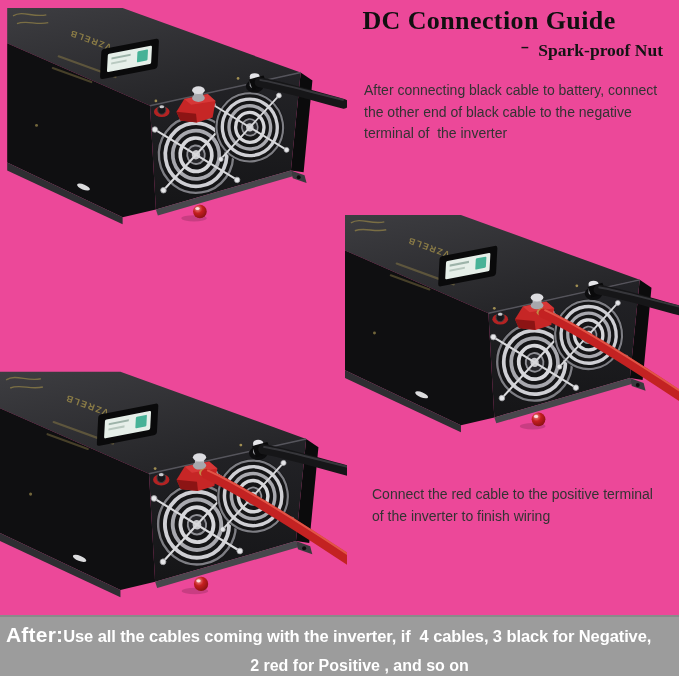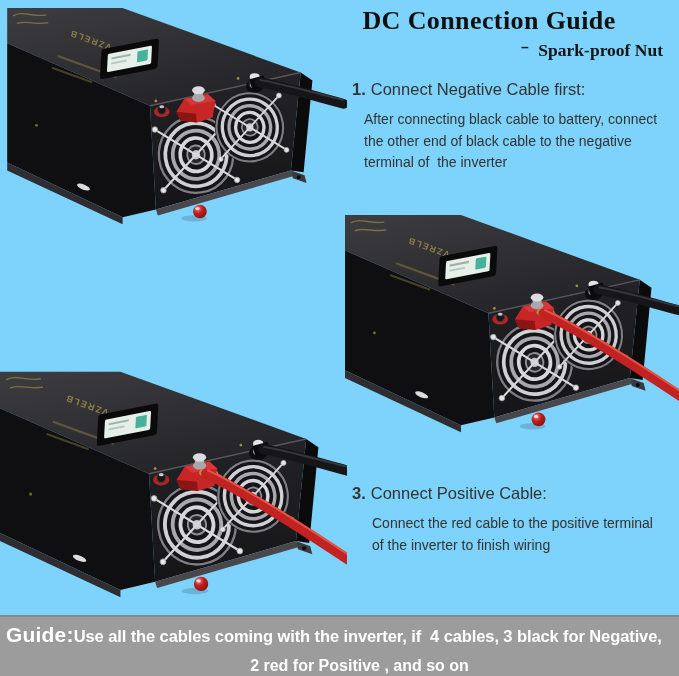--- a/index.html
+++ b/index.html
@@ -1,18 +1,18 @@
 <!DOCTYPE html>
 <html><head>
 <meta charset="utf-8">
 <style>
   * { margin:0; padding:0; box-sizing:border-box; }
   html,body { width:679px; height:676px; }
   body { font-family:"Liberation Sans", sans-serif; background:#ffffff; position:relative; overflow:hidden; }
-  .page { position:absolute; inset:0; background:#7dd3fc;padding-left:23px; }
+  .page { position:absolute; inset:0; background:#ec4899;padding-left:23px; }
 
   .title {
     position:absolute; left:338px; top:6px; width:302px;
     text-align:center; font-family:"Liberation Serif", serif;
     font-weight:700; font-size:26px; color:#101010; letter-spacing:.4px;
   }
   .subtitle {
     position:absolute; top:40px; right:16px;
     font-family:"Liberation Serif", serif; font-weight:700;
     font-size:17.5px; color:#141414;
@@ -157,21 +157,20 @@
 
   <ellipse cx="78" cy="183" rx="7" ry="2.6" fill="#dcdcde" transform="rotate(22 78 183)"></ellipse>
 
   <ellipse cx="191" cy="215" rx="13" ry="3.2" fill="#000000" opacity="0.15"></ellipse>
   <circle cx="197" cy="208" r="7" fill="url(#inv1-nut)"></circle>
   <ellipse cx="194.5" cy="205" rx="2.2" ry="1.6" fill="#ffffff" opacity="0.75"></ellipse>
       </svg>
   </figure>
 
   <section class="step step1">
-    <div class="step-heading"><span class="num">1.</span><span>Connect Negative Cable first:</span></div>
     <p class="step-body">After connecting black cable to battery, connect the other end of black cable to the negative terminal of  the inverter</p>
   </section>
 
 
   <figure class="photo photo2">
     <svg id="inv2" viewBox="0 0 340 230" xmlns="http://www.w3.org/2000/svg">
   <defs>
     <linearGradient id="inv2-top" x1="0" y1="0" x2="0.6" y2="1">
       <stop offset="0" stop-color="#3d3d41"></stop>
             <stop offset="1" stop-color="#242427"></stop>
@@ -383,22 +382,21 @@
 
   <ellipse cx="78" cy="183" rx="7" ry="2.6" fill="#dcdcde" transform="rotate(22 78 183)"></ellipse>
 
   <ellipse cx="191" cy="215" rx="13" ry="3.2" fill="#000000" opacity="0.15"></ellipse>
   <circle cx="197" cy="208" r="7" fill="url(#inv3-nut)"></circle>
   <ellipse cx="194.5" cy="205" rx="2.2" ry="1.6" fill="#ffffff" opacity="0.75"></ellipse>
       </svg>
   </figure>
 
   <section class="step step3">
-    <div class="step-heading"><span class="num">3.</span><span>Connect Positive Cable:</span></div>
     <p class="step-body">Connect the red cable to the positive terminal of the inverter to finish wiring</p>
   </section>
 
   <footer class="note">
-    <span class="note-label">Guide:</span><span class="note-line1">Use all the cables coming with the inverter, if  4 cables, 3 black for Negative,</span>
+    <span class="note-label">After:</span><span class="note-line1">Use all the cables coming with the inverter, if  4 cables, 3 black for Negative,</span>
     <div class="note-line2">2 red for Positive , and so on</div>
   </footer>
 
 </div>
 
 </body></html>

